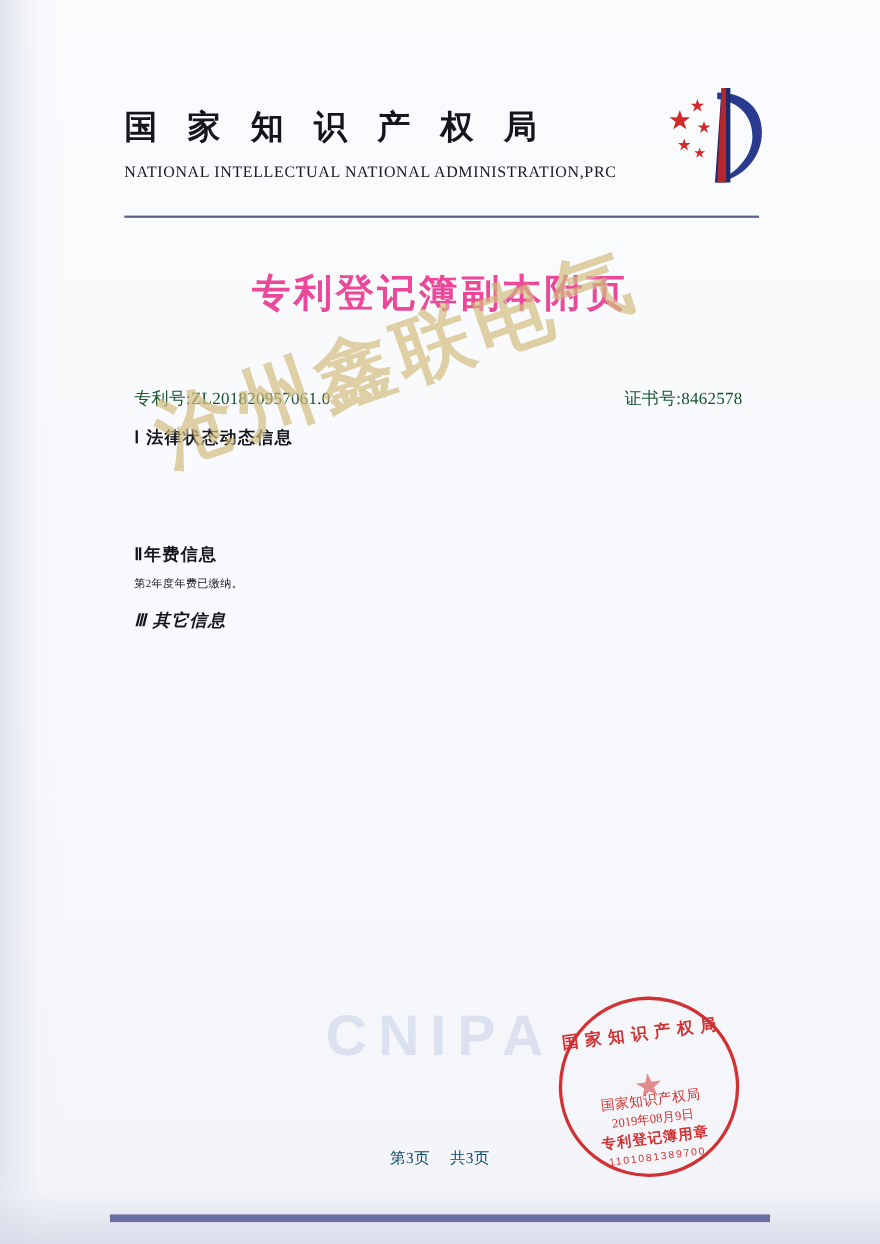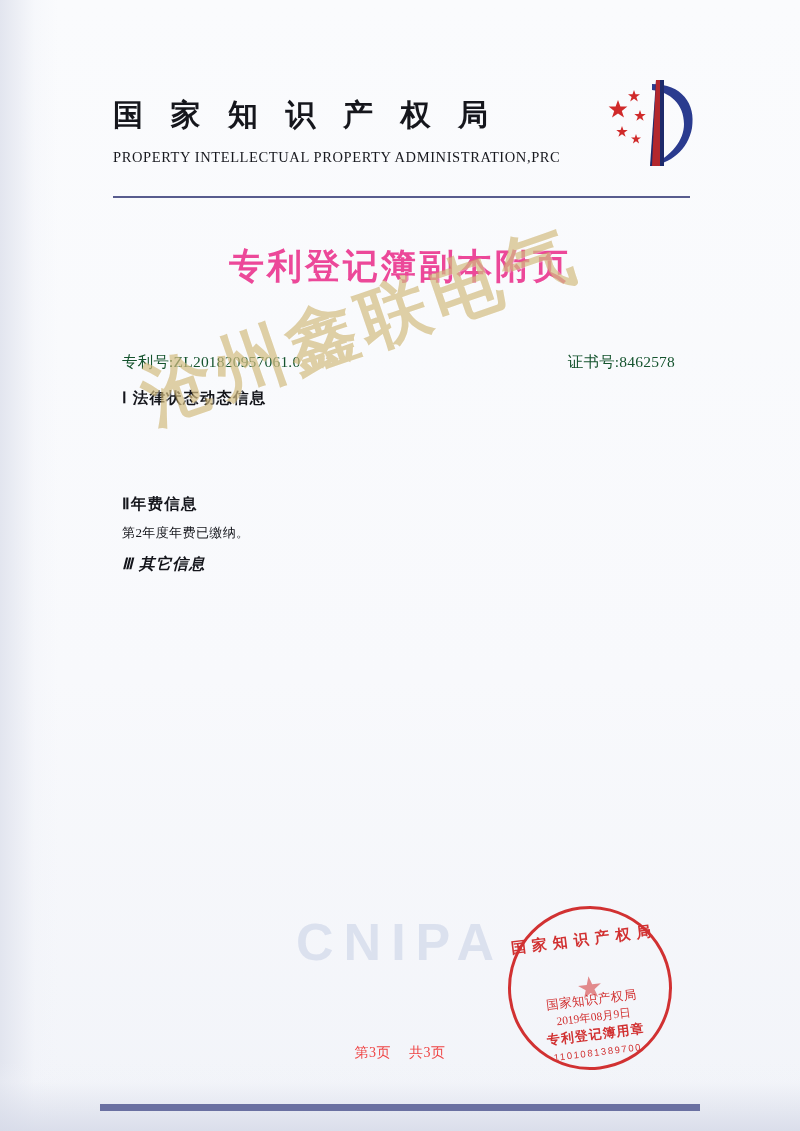--- a/index.html
+++ b/index.html
@@ -122,35 +122,35 @@
     font-family: "Liberation Serif", serif;
     color: #14151b;
   }
   .section-heading {
     font-size: 15.5px;
     font-weight: bold;
     letter-spacing: 1.2px;
   }
   .section-body {
     margin-top: 9px;
-    font-size: 13px;
+    font-size: 10px;
     letter-spacing: 0.4px;
   }
   #sec1 { top: 388px; }
   #sec2 { top: 494px; }
   #sec3 { top: 554px; font-style: italic; }
 
   
   .page-no {
     position: absolute;
     left: 0; right: 0;
     top: 1044px;
     text-align: center;
     font-size: 14px;
-    color: #ef4444;
+    color: #0c4a6e;
     font-family: "Liberation Serif", serif;
     letter-spacing: 0.5px;
   }
   .page-no .gap { display: inline-block; width: 18px; }
 
   .footer-bar {
     position: absolute;
     left: 100px;
     top: 1104px;
     width: 600px;
@@ -276,21 +276,21 @@
 <body>
 
 <div class="page">
 
   <div class="paper-tint"></div>
   <div class="scan-shadow-left"></div>
   <div class="scan-shadow-bottom"></div>
 
   <div class="header">
     <div class="org-cn">国 家 知 识 产 权 局</div>
-    <div class="org-en">PROPERTY  INTELLECTUAL  PROPERTY  ADMINISTRATION,PRC</div>
+    <div class="org-en">NATIONAL  INTELLECTUAL  NATIONAL  ADMINISTRATION,PRC</div>
   </div>
   <div class="header-rule"></div>
 
   <div class="logo">
     <svg width="98" height="92" viewBox="0 0 98 92" xmlns="http://www.w3.org/2000/svg">
 
       <path d="M52 6 C82 6 96 26 92 50 C88 72 70 86 50 88 C72 78 84 62 84 46 C84 26 70 14 52 12 Z" fill="#2a3b8f"></path>
 
       <path d="M56 2 L64 2 L64 88 L50 88 Z" fill="#1d2a6b"></path>
       <path d="M56 2 L60 2 L60 88 L52 88 Z" fill="#b3272d"></path>

